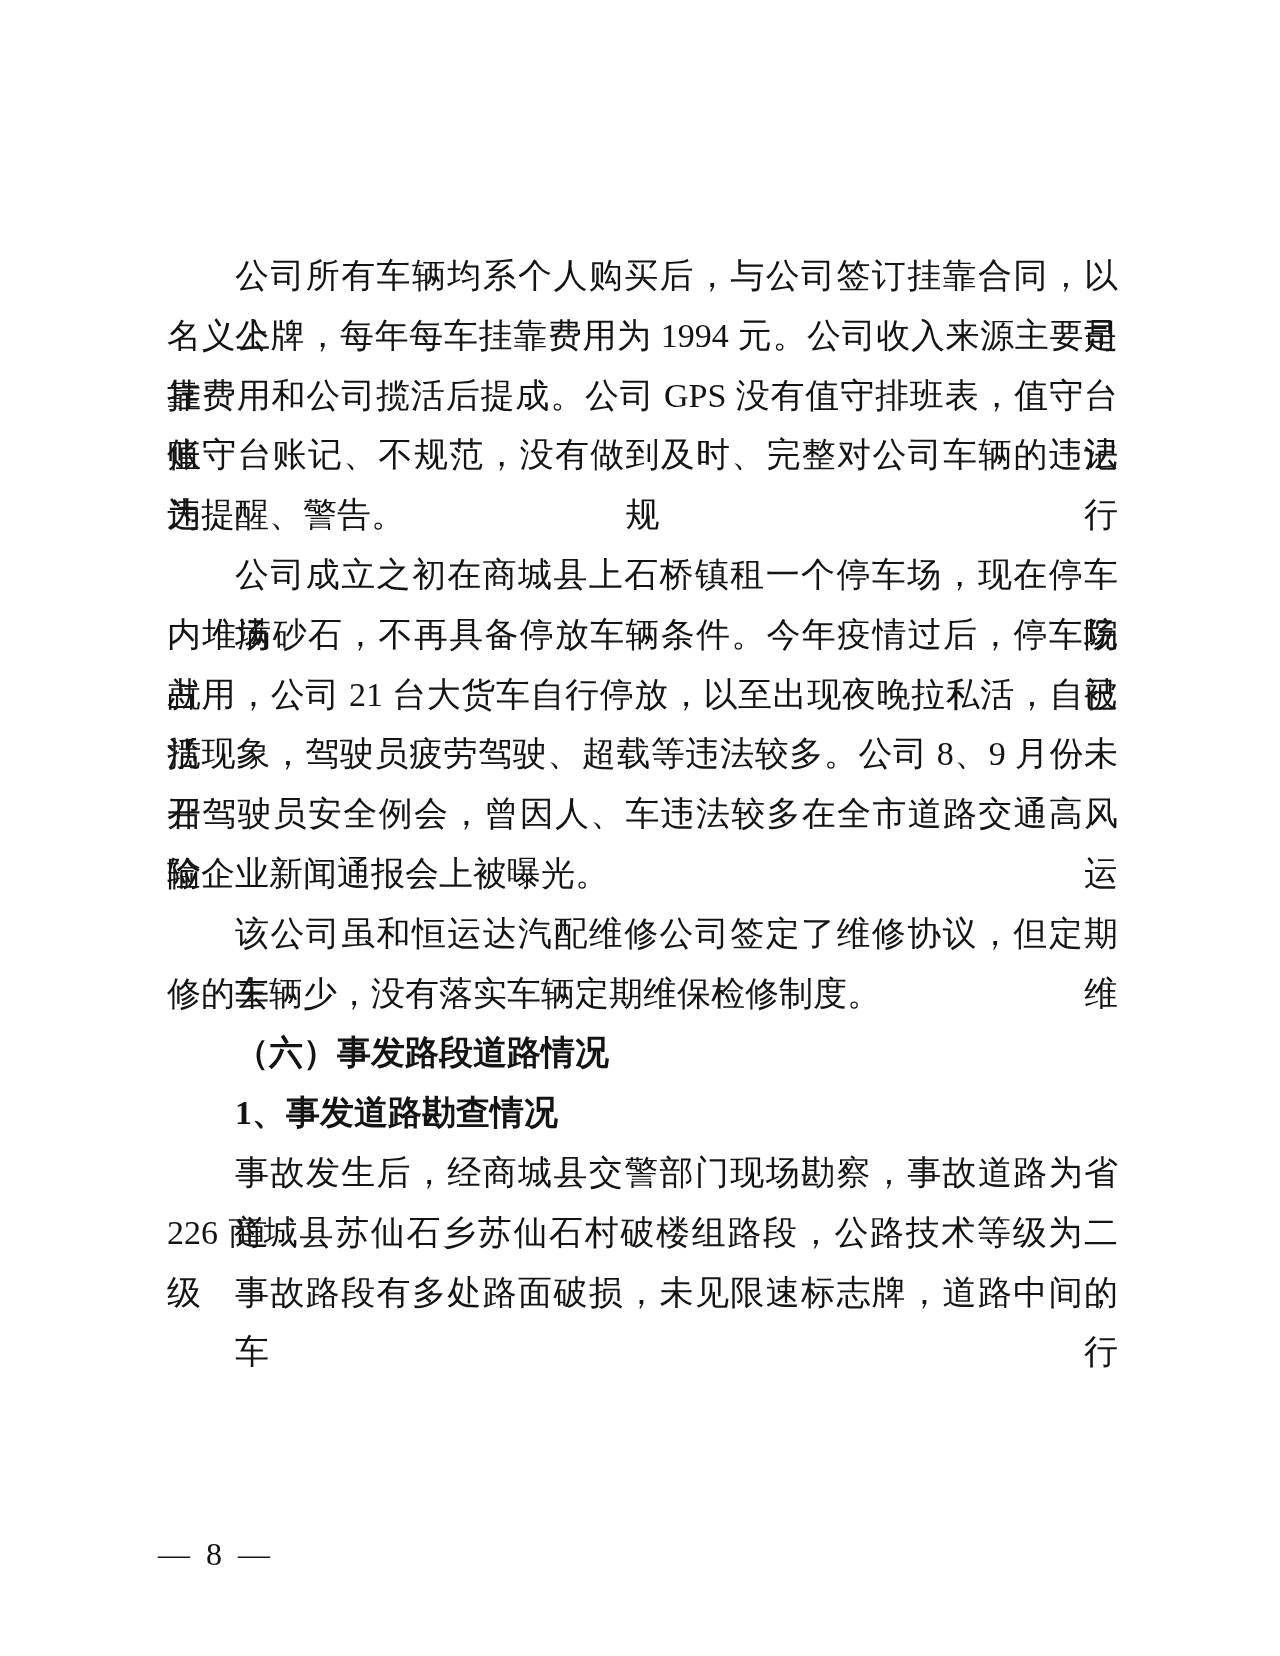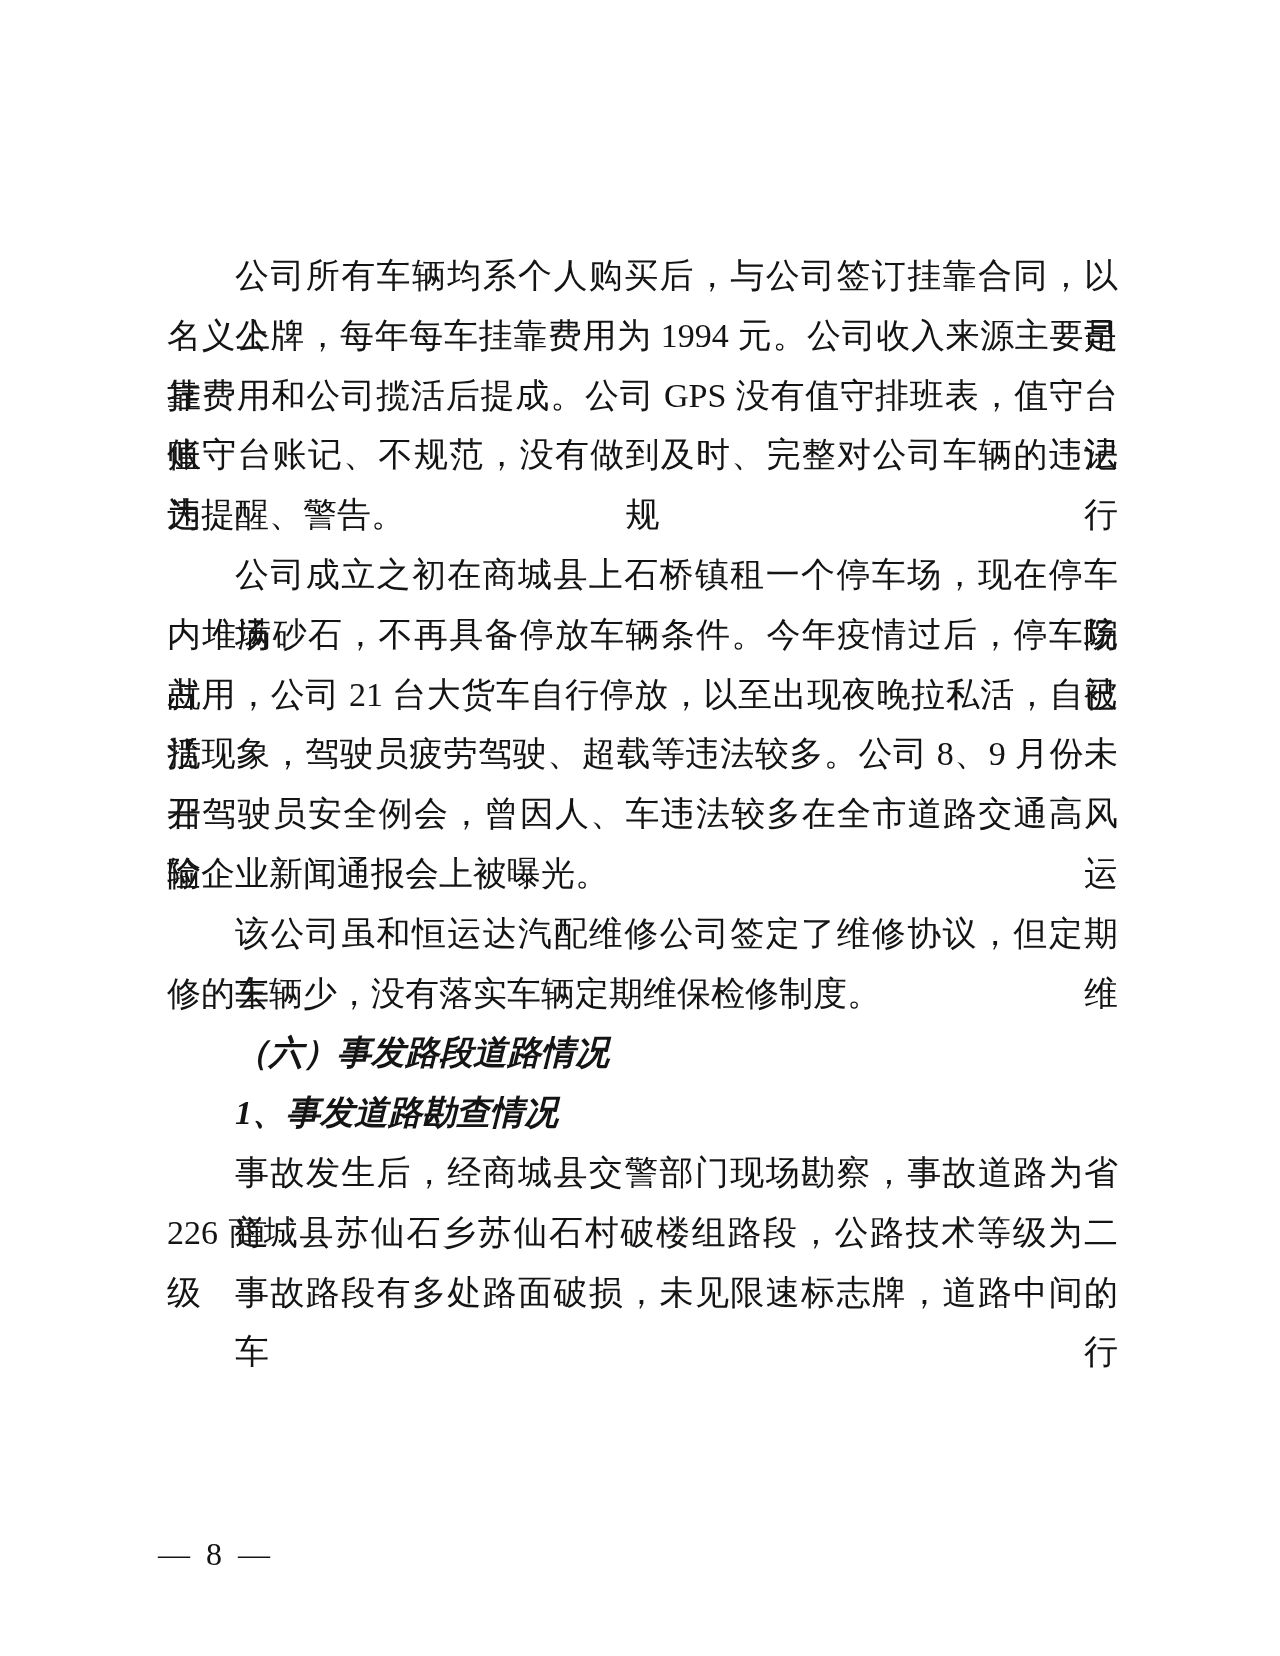--- a/index.html
+++ b/index.html
@@ -32,21 +32,20 @@
     overflow: visible;
   }
   .line.fill {
     text-align-last: justify;
   }
   .line.indent {
     padding-left: 68px;
   }
   .line.bold {
     font-weight: bold;
-    font-style: italic;
   }
   .page-number {
     position: absolute;
     left: 158px;
     top: 1534px;
     font-size: 32px;
     line-height: 40px;
     letter-spacing: 4px;
     color: #141414;
   }

